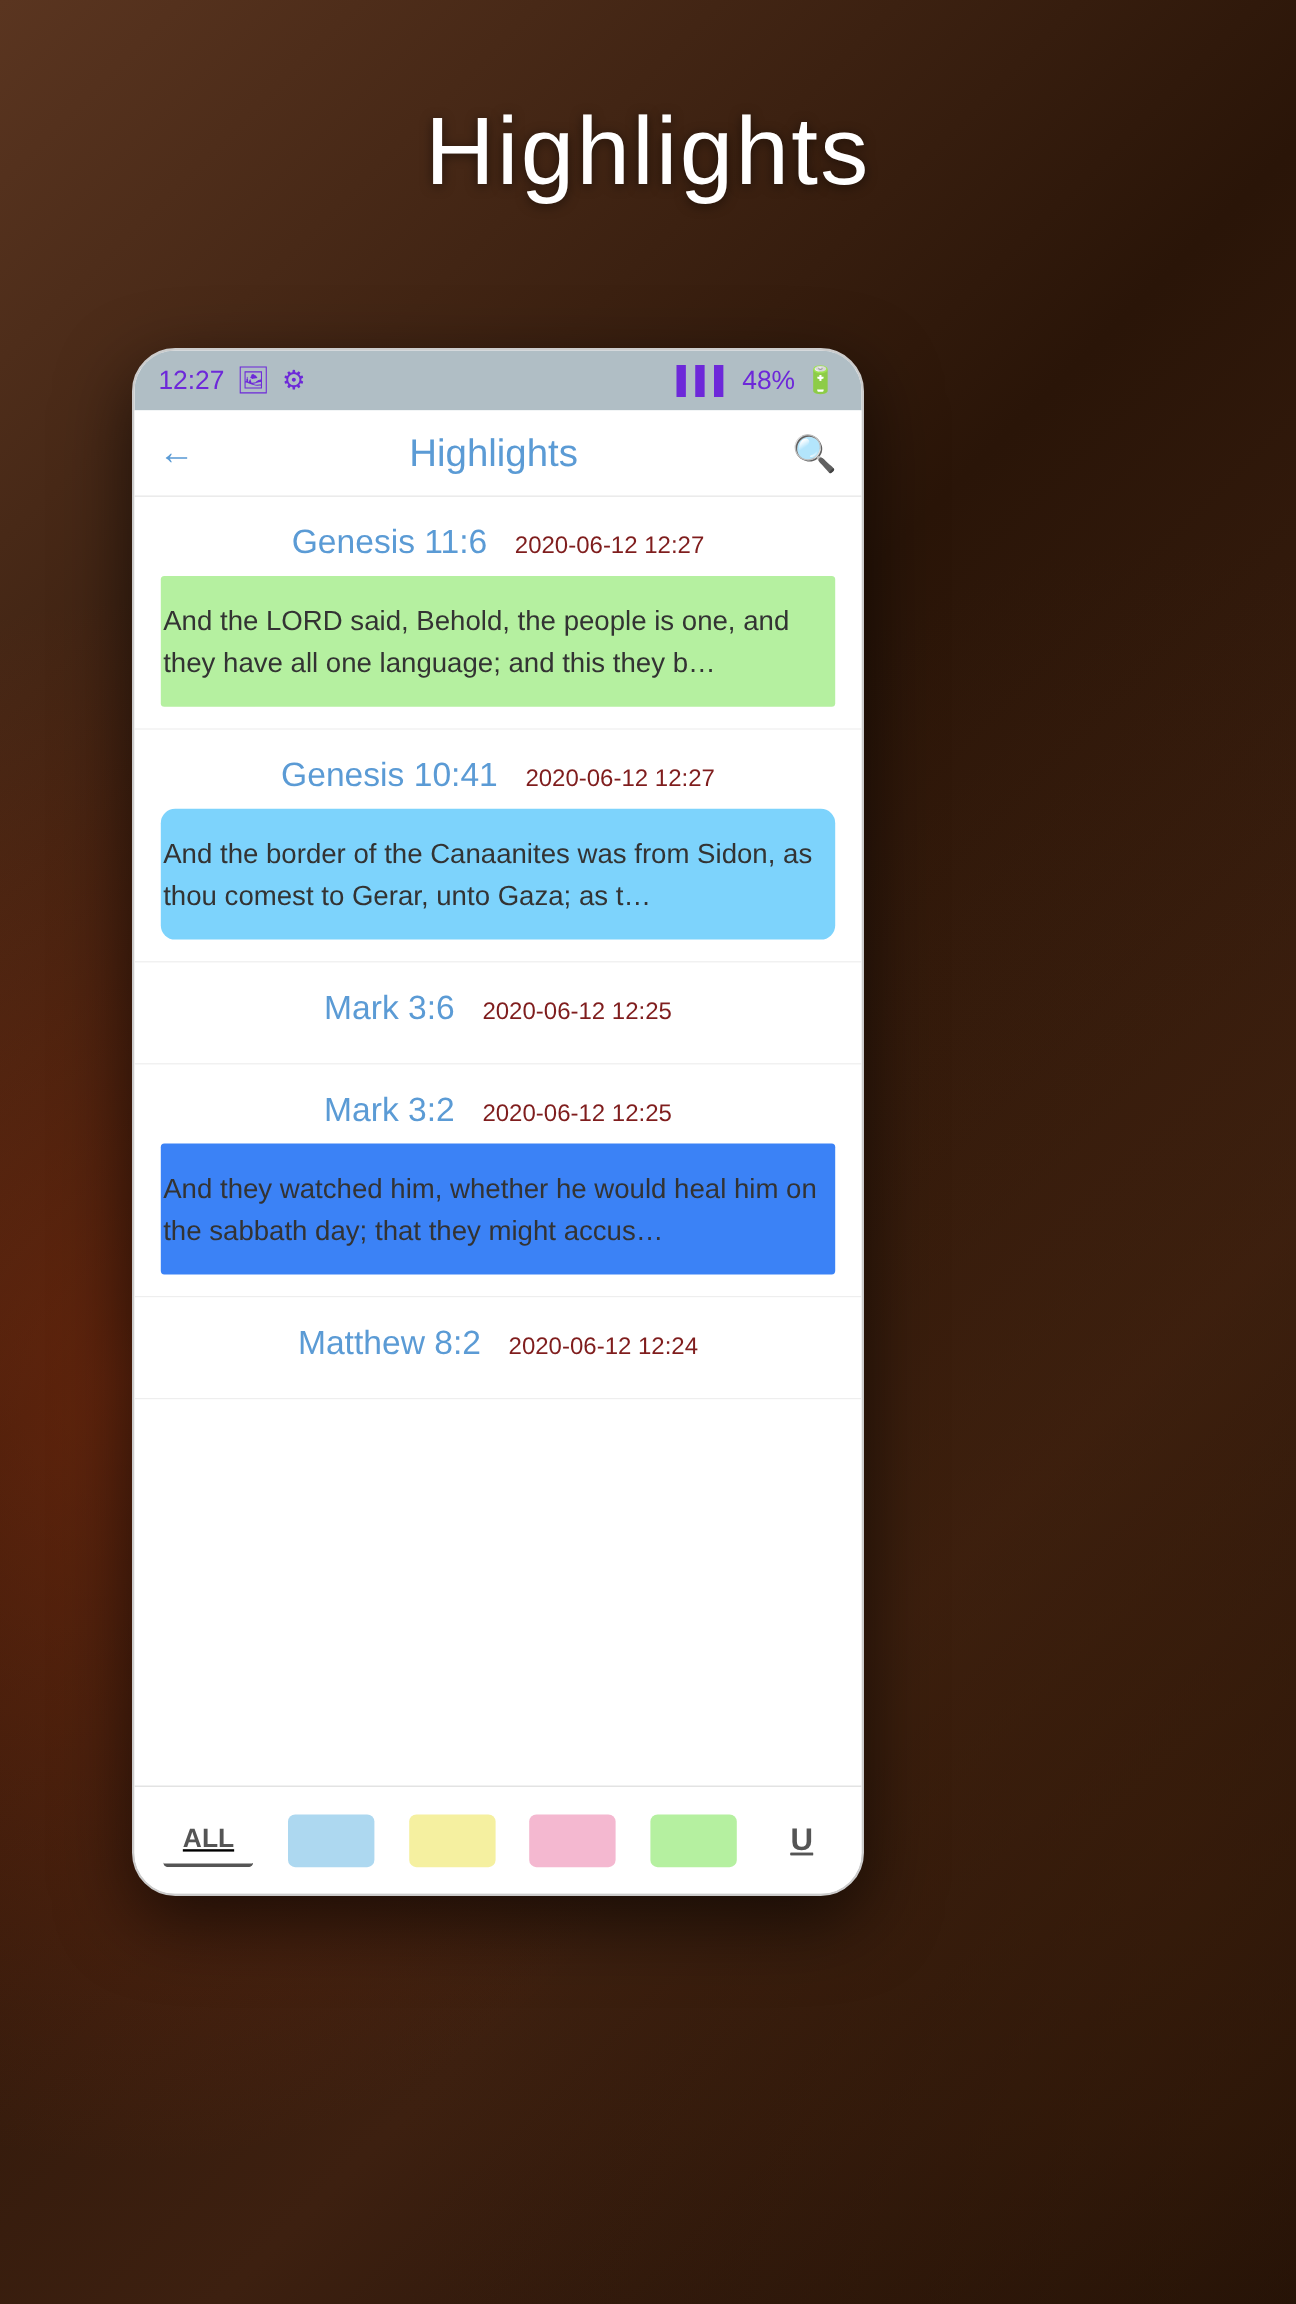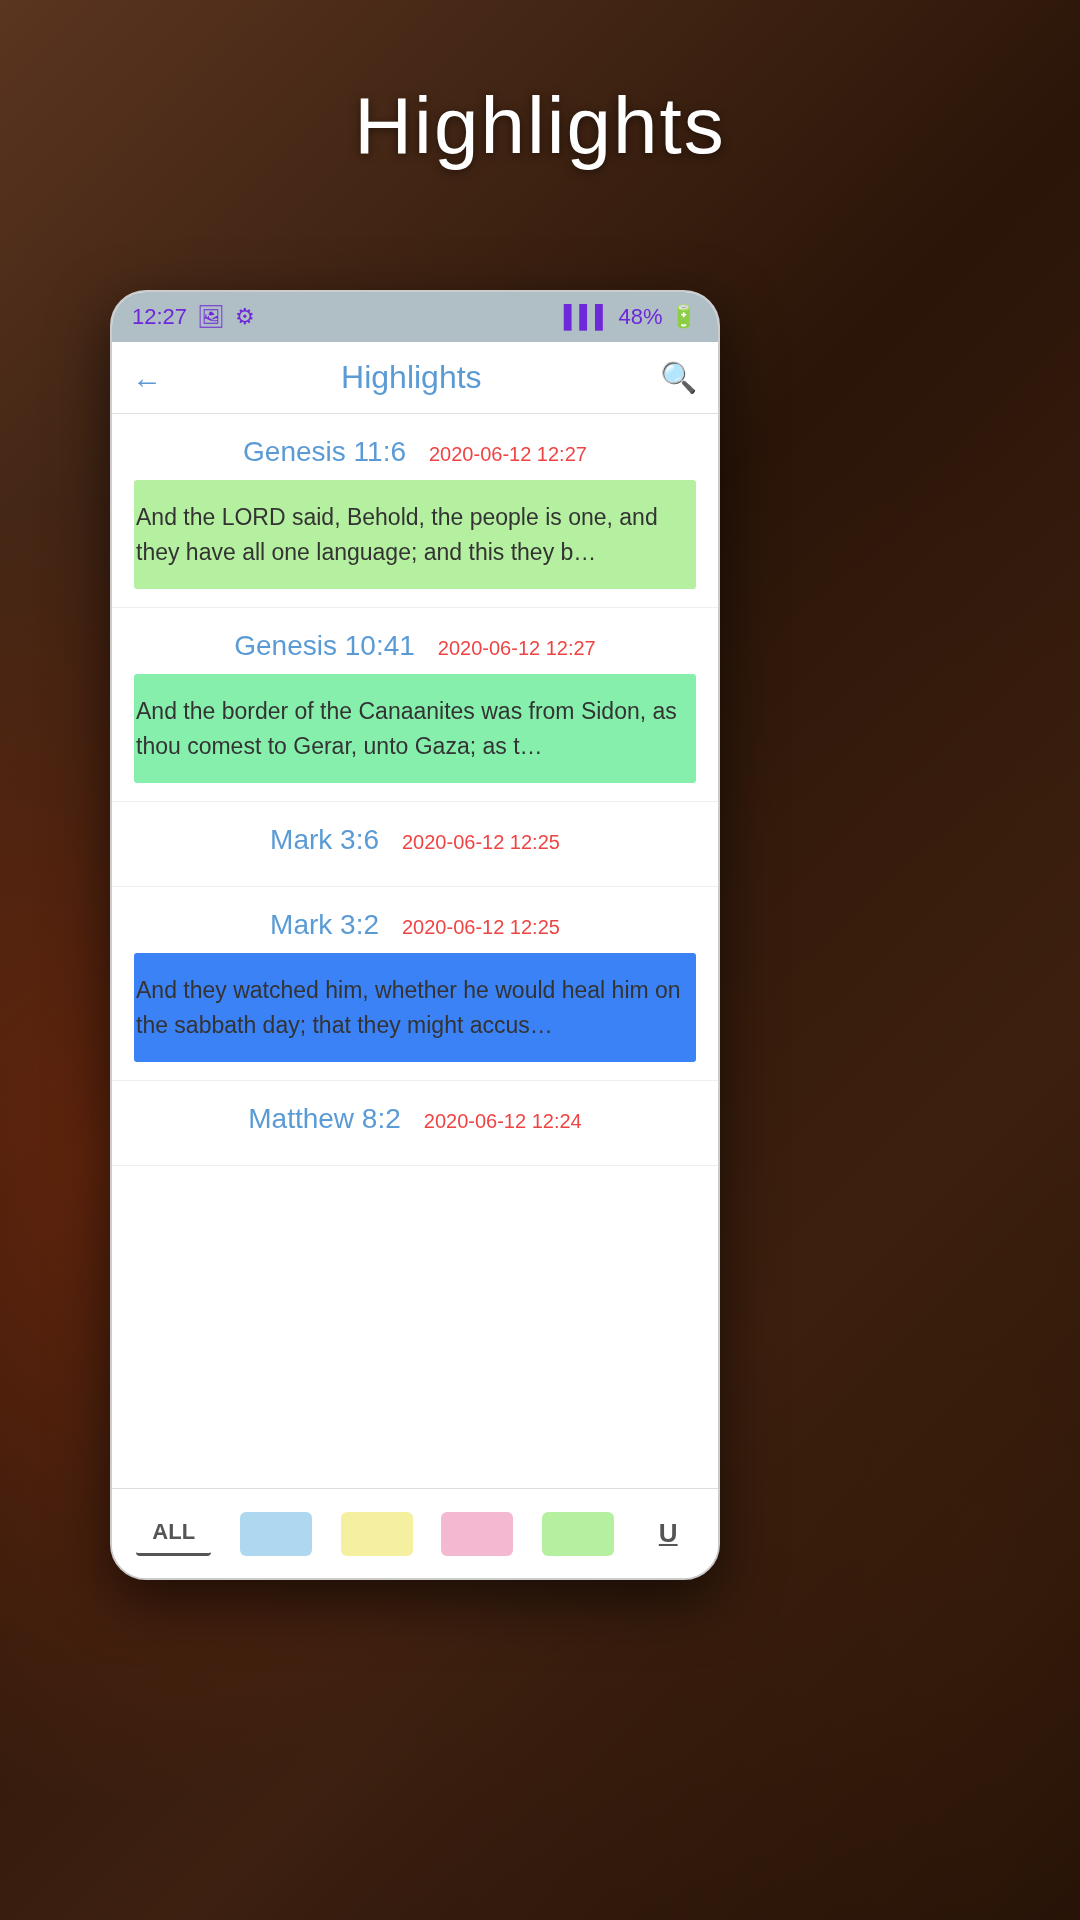--- a/index.html
+++ b/index.html
@@ -129,61 +129,63 @@
     }
 
     .item-reference {
       font-size: 28px;
       color: #5b9bd5;
       font-weight: 500;
     }
 
     .item-date {
       font-size: 20px;
-      color: #ef4444;
+      color: #7f1d1d;
       margin-left: 23px;
     }
 
     .item-text {
       font-size: 23px;
       line-height: 1.5;
       color: #333;
       display: -webkit-box;
       -webkit-line-clamp: 2;
       -webkit-box-orient: vertical;
       overflow: hidden;
       border-radius: 3px;
       padding: 20px 2px;
     }
 
     .highlight-green {
       background-color: #b5f0a0;
     }
 
     .highlight-pink {
-      background-color: #86efac;
+      background-color: #7dd3fc;
+      border-radius: 12px;
     }
 
     .highlight-blue {
       background-color: #3b82f6;
     }
 
     
     .filter-bar {
       height: 90px;
       background: white;
       border-top: 1px solid #ddd;
       display: flex;
       align-items: center;
       justify-content: space-around;
       padding: 0 10px;
       position: absolute;
       bottom: 0;
       left: 0;
       right: 0;
+      text-decoration: underline;
     }
 
     .filter-btn {
       display: flex;
       align-items: center;
       justify-content: center;
       cursor: pointer;
       border-radius: 4px;
       font-size: 22px;
       font-weight: 600;

